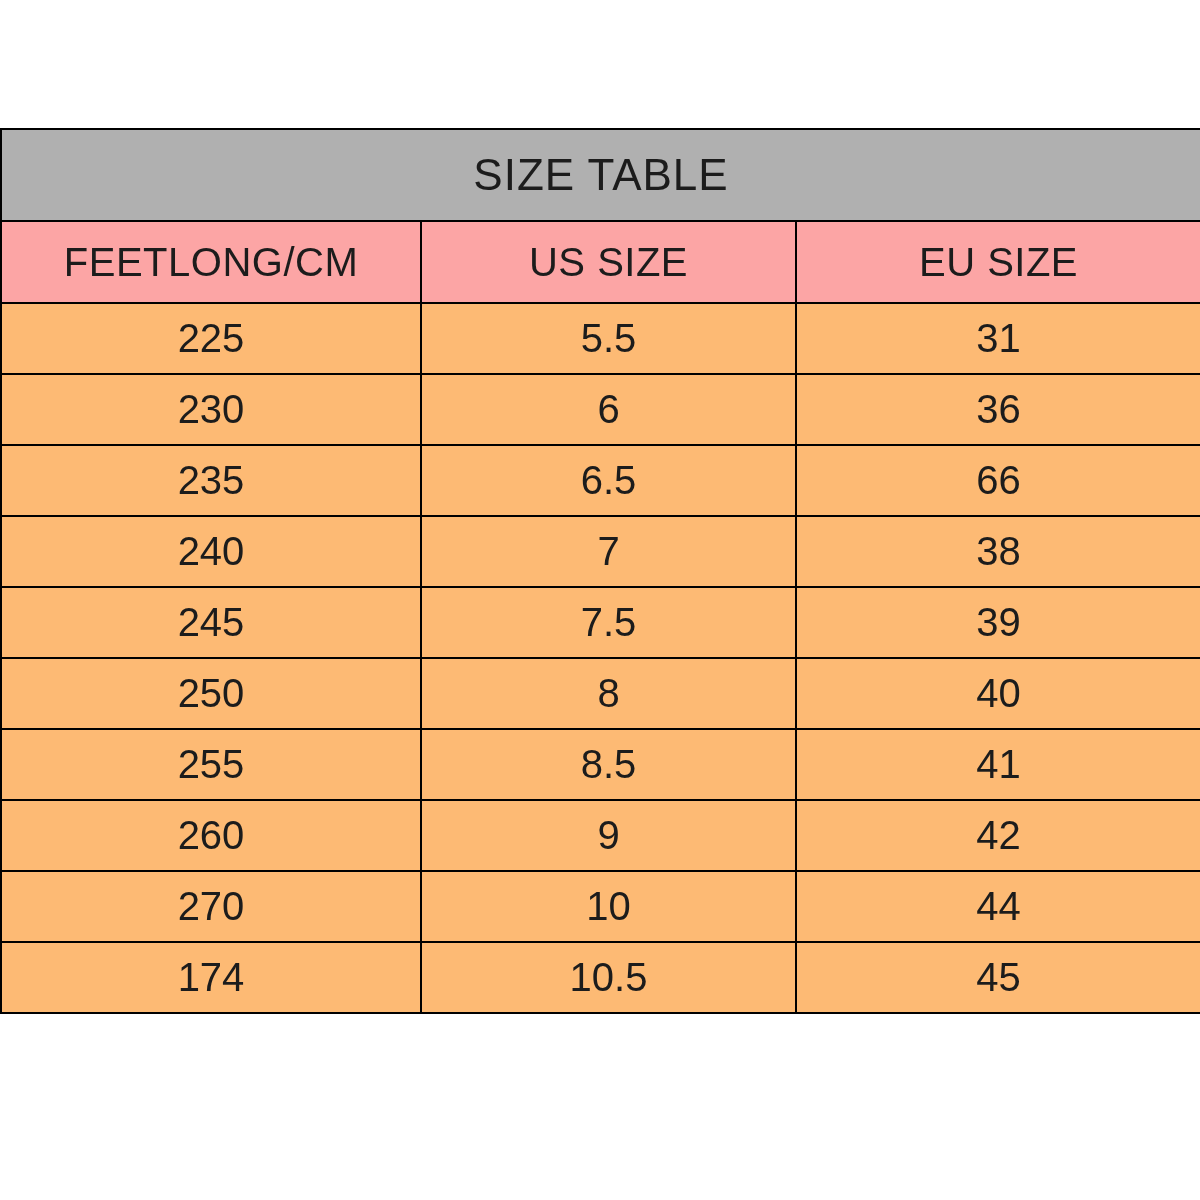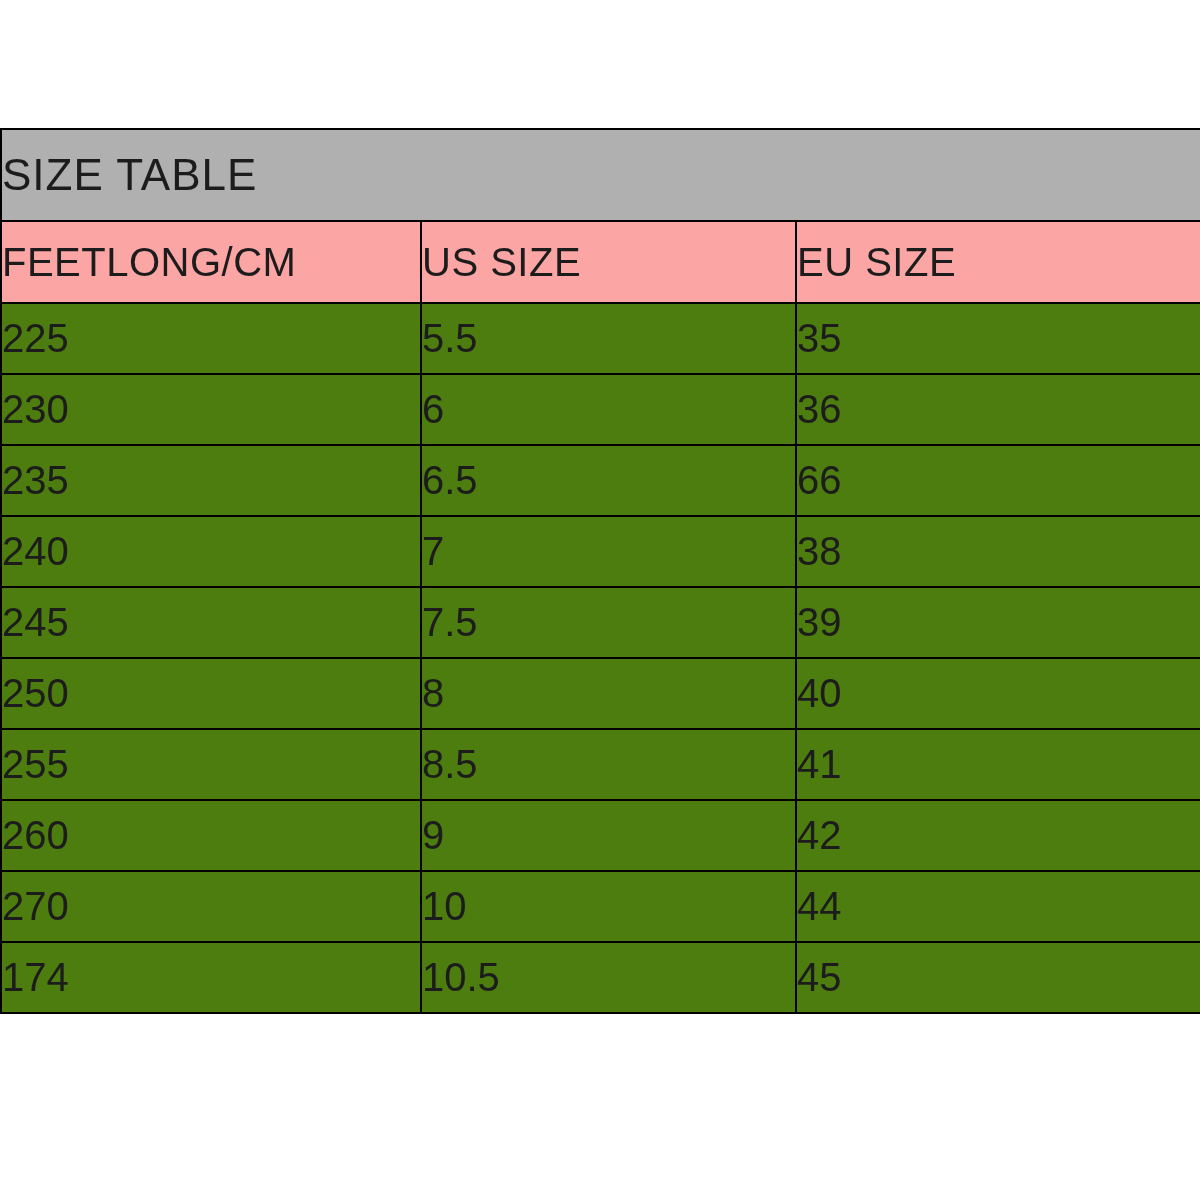--- a/index.html
+++ b/index.html
@@ -30,21 +30,21 @@
     border-collapse: collapse;
     width: 1200px;
     table-layout: fixed;
   }
 
   table.size-table td,
   table.size-table th {
     border: 2px solid #000000;
     padding: 0;
     margin: 0;
-    text-align: left;
+    text-align: center;
     vertical-align: middle;
     color: #1c1c1c;
     font-weight: normal;
   }
 
   
   tr.title-row td {
     background: #b0b0b0;
     height: 90px;
     font-size: 44px;
@@ -54,21 +54,21 @@
   
   tr.header-row th {
     background: #fca5a5;
     height: 80px;
     font-size: 40px;
     letter-spacing: 0.5px;
   }
 
   
   tr.data-row td {
-    background: #4d7c0f;
+    background: #fdba74;
     height: 69px;
     font-size: 40px;
     margin-top: 20px;
   }
 
   col.c1 { width: 420px; }
   col.c2 { width: 375px; }
   col.c3 { width: 405px; }
 
   
@@ -90,21 +90,21 @@
         </tr>
         <tr class="header-row">
           <th>FEETLONG/CM</th>
           <th>US SIZE</th>
           <th>EU SIZE</th>
         </tr>
 
         <tr class="data-row">
           <td>225</td>
           <td>5.5</td>
-          <td>35</td>
+          <td>31</td>
         </tr>
         <tr class="data-row">
           <td>230</td>
           <td>6</td>
           <td>36</td>
         </tr>
         <tr class="data-row">
           <td>235</td>
           <td>6.5</td>
           <td>66</td>

